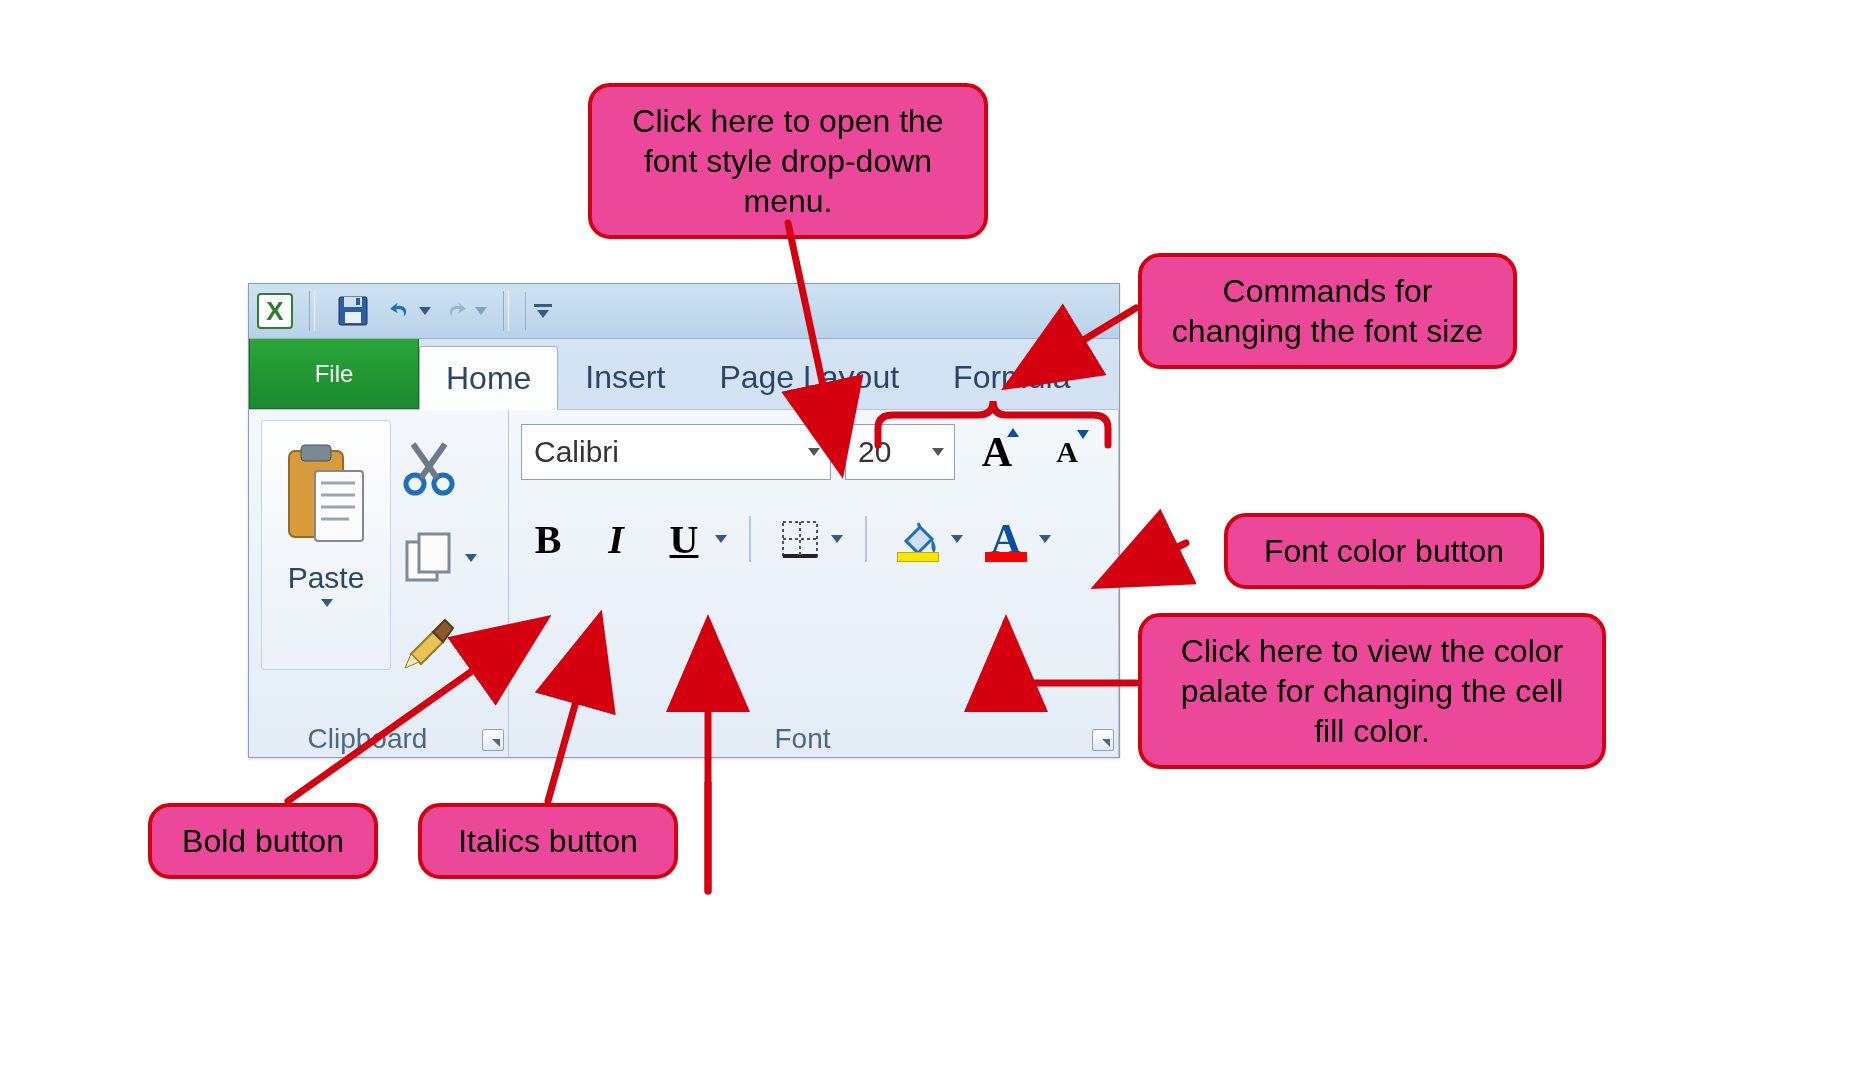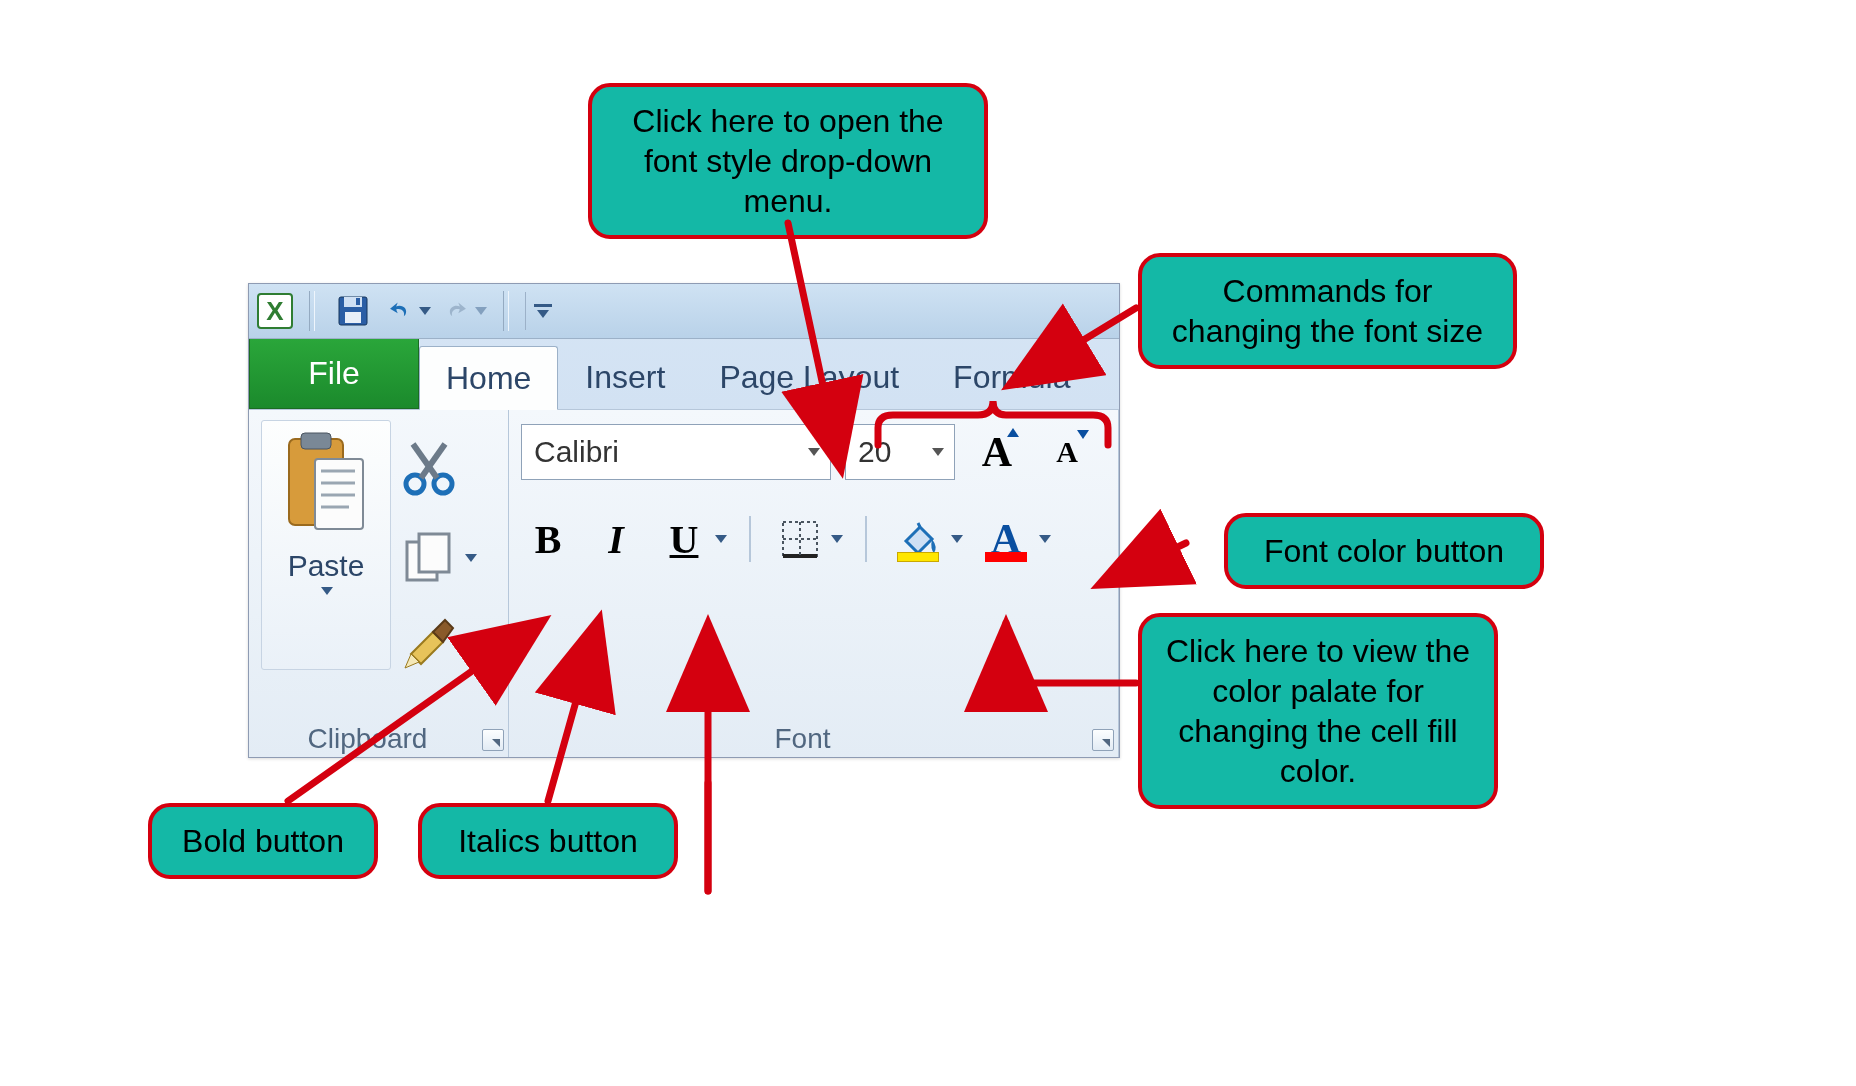--- a/index.html
+++ b/index.html
@@ -77,21 +77,21 @@
 
   
   .tabs {
     height: 70px;
     display: flex;
     align-items: flex-end;
   }
   .tab-file {
     width: 170px; height: 70px;
     background: linear-gradient(#2aa63a, #1b8a2c);
-    color: #fff; font-size: 32px;
+    color: #fff; font-size: 24px;
     display:flex;align-items:center;justify-content:center;
     border: 1px solid #1b6c23;
     border-top: none;
   }
   .tab {
     height: 64px;
     padding: 0 26px;
     font-size: 32px;
     color: #2c4668;
     display:flex;align-items:center;justify-content:center;
@@ -143,21 +143,21 @@
   }
 
   
   .clipboard { width: 260px; gap: 8px; }
   .paste-btn {
     width: 130px; height: 250px;
     border: 1px solid #c7d4e3;
     border-radius: 3px;
     background: linear-gradient(#fdfefe,#eaf1f8);
     display:flex;flex-direction:column;align-items:center;justify-content:flex-start;
-    padding-top: 8px; gap: 6px;
+    padding-top: 20px; gap: 6px;
   }
   .paste-btn .icon svg { width: 90px; height: 110px; }
   .paste-btn .lbl { font-size: 30px; color: #2c4668; }
   .paste-btn .caret { margin-top: -2px;}
   .clip-side {
     display:flex;flex-direction:column;gap:26px;padding-top:18px;
   }
   .clip-side svg { width:60px; height:60px; }
   .mini-caret { display:flex;align-items:center;gap:4px;}
   .mini-caret .caret{border-top-color:#355a86;}
@@ -209,21 +209,21 @@
   .paint-btn { width: 58px; position: relative;}
   .paint-btn svg { width: 44px; height: 44px; }
   .paint-btn .bar { position:absolute; bottom:4px; left:8px; width:42px; height:10px; background:#ffe600; border:1px solid #caa800;}
   .fcolor-btn { width: 58px; position: relative;}
   .fcolor-btn .A { font-family:"Times New Roman",serif; font-size:42px; font-weight:700; color:#0a4fa0;}
   .fcolor-btn .bar { position:absolute; bottom:4px; left:8px; width:42px; height:10px; background:#ff0000;}
 
   
   .callout {
     position: absolute;
-    background: #14b8a6;
+    background: #ec4899;
     border: 4px solid #d4000f;
     border-radius: 22px;
     color: #000;
     font-size: 32px;
     line-height: 1.25;
     padding: 14px 22px;
     text-align: center;
   }
   svg.arrows {
     position:absolute; left:0; top:0; width:1560px; height:920px;
@@ -423,21 +423,21 @@
   </div>
 
   <div class="callout" style="left:990px; top:170px; width:379px;">
     <span>Commands for changing the font size</span>
   </div>
 
   <div class="callout" style="left:1076px; top:430px; width:320px;">
     <span>Font color button</span>
   </div>
 
-  <div class="callout" style="left:990px; top:530px; width:360px;">
+  <div class="callout" style="left:990px; top:530px; width:468px;">
     <span>Click here to view the color palate for changing the cell fill color.</span>
   </div>
 
   <div class="callout" style="left:270px; top:720px; width:260px;">
     <span>Italics button</span>
   </div>
 
   <div class="callout" style="left:0px; top:720px; width:230px;">
     <span>Bold button</span>
   </div>

